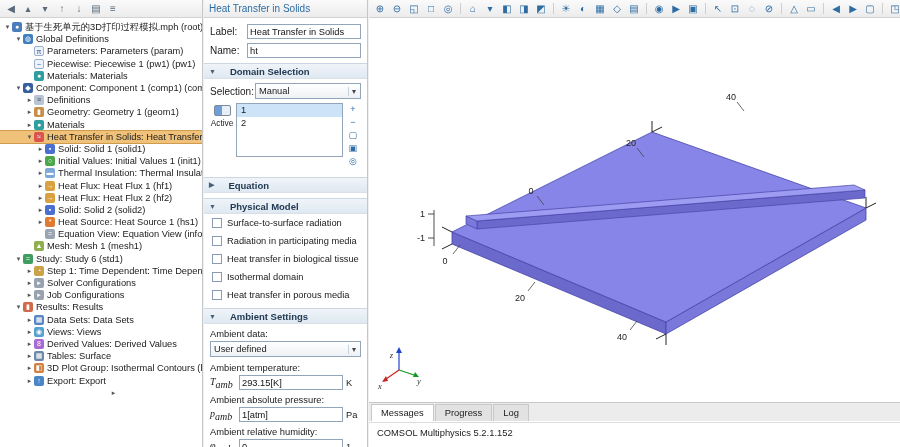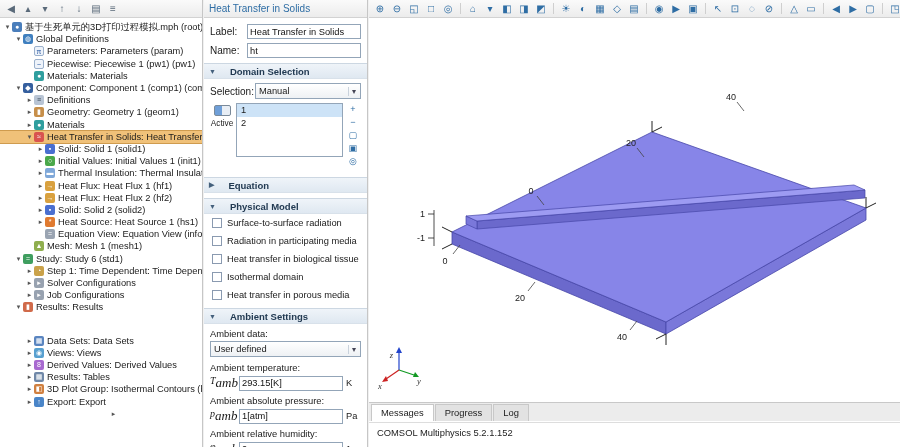--- a/index.html
+++ b/index.html
@@ -65,21 +65,21 @@
   .sel-list { flex:1; border:1px solid #93a5b8; background:#fff; height:54px; overflow:hidden; }
   .sel-item { height:13px; line-height:13px; padding-left:4px; font-size:9.3px; }
   .sel-item.selected { background:#cde3f7; }
   .sel-icons { width:16px; flex:none; display:flex; flex-direction:column; align-items:center; gap:1px; }
   .sel-icons .gicon { width:14px; height:12px; font-size:9px; }
   .cb-row { display:flex; align-items:center; margin:0 0 8px 2px; white-space:nowrap; overflow:hidden; }
   .cb { width:10px; height:10px; flex:none; border:1px solid #8a9ab0; background:#fff; margin-right:5px; }
   .cb-lab { font-size:9.3px; }
   .amb-label { margin:3px 0 2px 0; font-size:9.4px; }
   .sym { width:26px; flex:none; font-family:"Liberation Serif",serif; font-style:italic; font-size:10px; }
-  .sym sub { font-size:13px; font-style:italic; }
+  .sym sub { font-size:10px; font-style:italic; }
   .unit { width:15px; flex:none; font-size:9.3px; }
 
   
   .gfx-area { position:absolute; left:0; right:0; top:18px; height:384px; background:#fff; overflow:hidden; }
   .gfx-area svg { position:absolute; left:0; top:0; }
   .axlbl { font-size:9px; fill:#222; font-family:"Liberation Sans",sans-serif; }
   .trlbl { font-size:8.5px; fill:#333; font-style:italic; font-family:"Liberation Serif",serif; }
   .gfx-tabs {
     position:absolute; left:0; right:0; top:402px; height:19px; background:#ececec;
     border-top:1px solid #c8c8c8; display:flex; align-items:flex-end; padding:0 0 0 2px;
@@ -223,39 +223,39 @@
         <div class="tree-row" style="padding-left: 25px;">
           <span class="texp">▸</span>
           <span class="ticon" style="background: rgb(152, 162, 176);">▸</span>
           <span class="tlabel">Job Configurations</span>
         </div>
         <div class="tree-row" style="padding-left: 14px;">
           <span class="texp">▾</span>
           <span class="ticon" style="background: rgb(208, 106, 74);">▮</span>
           <span class="tlabel">Results: Results</span>
         </div>
-        <div class="tree-row" style="padding-left: 25px; margin-top: 21px;">
+        <div class="tree-row" style="padding-left: 25px;">
           <span class="texp">▸</span>
           <span class="ticon" style="background: rgb(90, 133, 192);">▦</span>
           <span class="tlabel">Data Sets: Data Sets</span>
         </div>
         <div class="tree-row" style="padding-left: 25px;">
           <span class="texp">▸</span>
           <span class="ticon" style="background: rgb(88, 160, 208);">◉</span>
           <span class="tlabel">Views: Views</span>
         </div>
         <div class="tree-row" style="padding-left: 25px;">
           <span class="texp">▸</span>
           <span class="ticon" style="background: rgb(168, 106, 208);">8</span>
           <span class="tlabel">Derived Values: Derived Values</span>
         </div>
         <div class="tree-row" style="padding-left: 25px;">
           <span class="texp">▸</span>
           <span class="ticon" style="background: rgb(112, 136, 168);">▦</span>
-          <span class="tlabel">Results: Tables</span>
+          <span class="tlabel">Tables: Surface</span>
         </div>
         <div class="tree-row" style="padding-left: 25px;">
           <span class="texp">▸</span>
           <span class="ticon" style="background: rgb(208, 128, 64);">◧</span>
           <span class="tlabel">3D Plot Group: Isothermal Contours (ht) (pg</span>
         </div>
         <div class="tree-row" style="padding-left: 25px;">
           <span class="texp">▸</span>
           <span class="ticon" style="background: rgb(74, 133, 200);">↑</span>
           <span class="tlabel">Export: Export</span>

